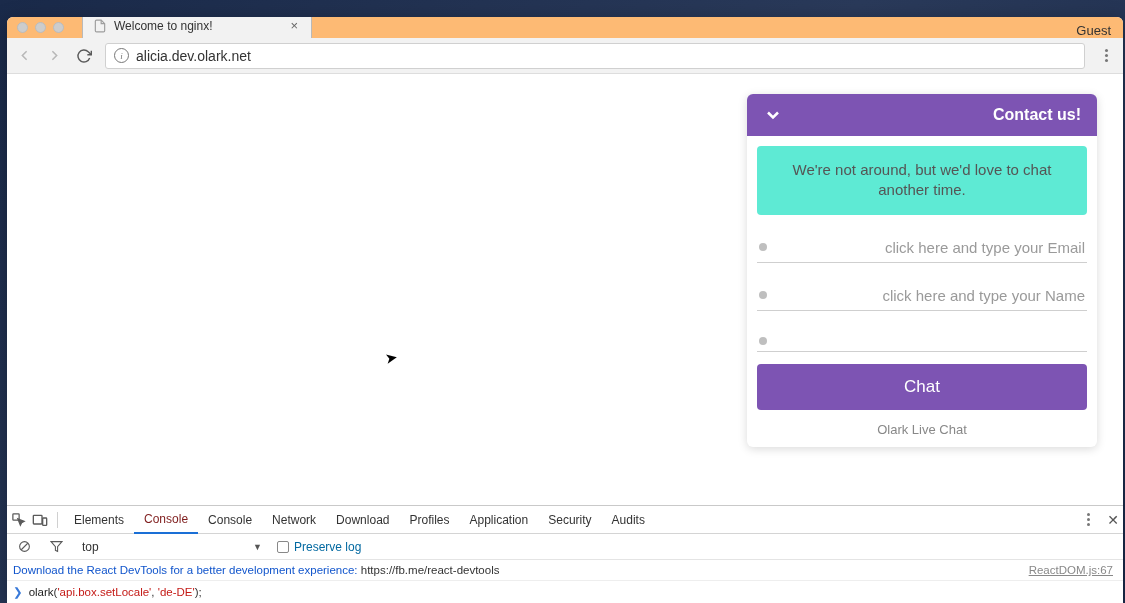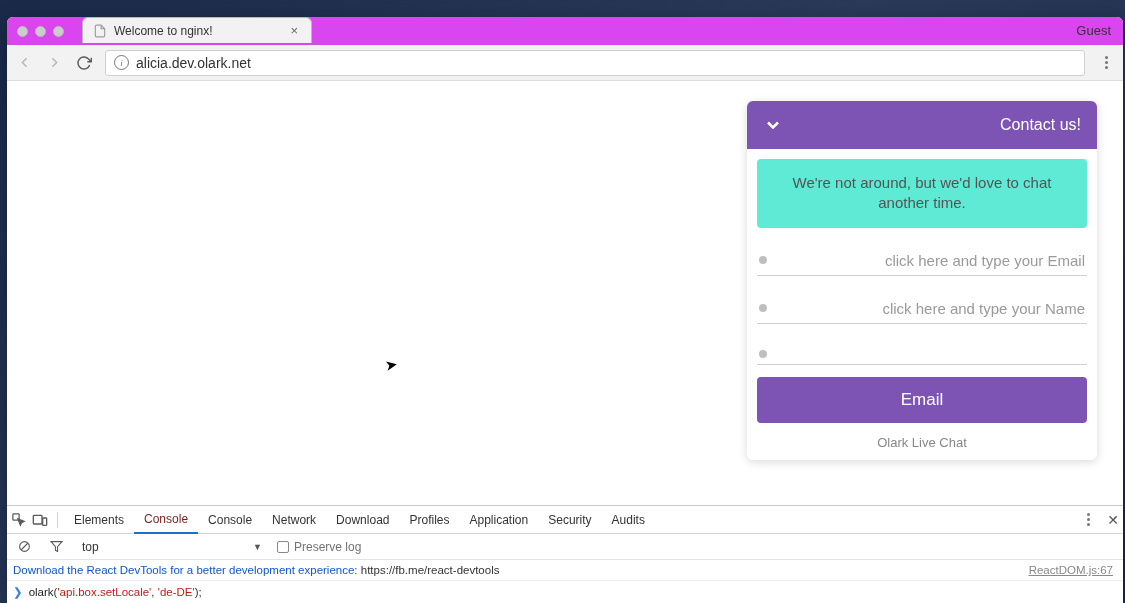--- a/index.html
+++ b/index.html
@@ -2,21 +2,21 @@
 <html><head>
 <meta charset="utf-8">
 <style>
   * { box-sizing: border-box; margin: 0; padding: 0; font-family: -apple-system, BlinkMacSystemFont, "Segoe UI", Helvetica, Arial, sans-serif; }
   body { width: 1125px; height: 603px; background: linear-gradient(135deg, #1a2a4a 0%, #2a3a5a 50%, #1a2a4a 100%); overflow: hidden; position: relative; }
   body::before { content:""; position:absolute; inset:0; background-image: radial-gradient(rgba(255,255,255,0.3) 1px, transparent 1px); background-size: 35px 35px; opacity:0.15; }
 
   .browser { position: absolute; top: 17px; left: 7px; right: 2px; bottom: 0; background: #fff; border-radius: 6px 6px 0 0; overflow: hidden; display: flex; flex-direction: column; box-shadow: 0 4px 20px rgba(0,0,0,0.3); }
 
   
-  .tabstrip { height: 28px; background: #d946ef; display: flex; position: relative; }
+  .tabstrip { height: 21px; background: #fdba74; display: flex; align-items: flex-end; position: relative; }
   .traffic { display: flex; align-items: center; gap: 7px; padding: 0 10px; height: 100%; }
   .tlight { width: 11px; height: 11px; border-radius: 50%; background: #ccc; border: 1px solid #bbb; }
   .tab { position: relative; background: #f2f2f2; height: 26px; min-width: 230px; border-radius: 6px 6px 0 0; display: flex; align-items: center; padding: 0 10px; font-size: 12px; color: #333; margin-left: 8px; border: 1px solid #b9b9b9; border-bottom: none; }
   .tab .doc-icon { width: 14px; height: 14px; margin-right: 7px; opacity: .6; }
   .tab .close { margin-left: auto; font-size: 13px; color: #666; cursor: pointer; padding: 0 3px; }
   .guest { position: absolute; right: 12px; top: 6px; font-size: 13px; color: #333; font-weight: 500; }
 
   
   .toolbar { height: 36px; background: #f2f2f2; display: flex; align-items: center; padding: 0 8px; gap: 12px; border-bottom: 1px solid #ddd; }
   .navbtn { width: 18px; height: 18px; display:flex; align-items:center; justify-content:center; color:#5a5a5a; }
@@ -26,21 +26,21 @@
   .menu-dots { width: 18px; display:flex; flex-direction:column; align-items:center; gap:2px; }
   .menu-dots span { width:3px; height:3px; border-radius:50%; background:#777; }
 
   
   .content { flex: 1; background: #fff; position: relative; }
 
   .cursor { position: absolute; left: 378px; top: 275px; font-size: 15px; color:#000; transform: rotate(-10deg); }
 
   
   .chat { position: absolute; right: 26px; top: 20px; width: 350px; background: #fff; border-radius: 6px; box-shadow: 0 2px 10px rgba(0,0,0,0.15); overflow: hidden; }
-  .chat-header { background: #7d54b3; color: #fff; height: 48px; display: flex; align-items: center; padding: 0 16px; font-size: 16px; font-weight: 400; }
+  .chat-header { background: #7d54b3; color: #fff; height: 42px; display: flex; align-items: center; padding: 0 16px; font-size: 16px; font-weight: 700; }
   .chat-header .chev { margin-right: auto; }
   .chat-body { padding: 10px; }
   .chat-msg { background: #5eead4; border-radius: 4px; padding: 14px 18px; color: #555; font-size: 15px; text-align: center; line-height: 1.35; }
   .chat-field { display: flex; align-items: center; gap: 10px; border-bottom: 1px solid #cfcfcf; padding: 10px 2px 6px 2px; margin-top: 14px; }
   .chat-field .dot { width: 8px; height: 8px; border-radius: 50%; background: #bfbfbf; flex-shrink: 0; }
   .chat-field input { flex:1; border: none; outline: none; font-size: 15px; text-align: right; color: #333; background: transparent; }
   .chat-field input::placeholder { color: #9a9a9a; }
   .chat-textarea { border-bottom: 1px solid #cfcfcf; padding: 10px 2px 6px 2px; margin-top: 14px; display:flex; align-items:flex-start; gap:10px; min-height: 22px;}
   .chat-textarea .dot { width: 8px; height: 8px; border-radius: 50%; background: #bfbfbf; flex-shrink:0; margin-top:2px; }
   .send-btn { margin-top: 12px; background: #7d54b3; color: #fff; height: 46px; border: none; border-radius: 4px; width: 100%; font-size: 17px; font-weight: 500; cursor: pointer; }
@@ -52,21 +52,21 @@
   .dt-iconbtn { width: 22px; height: 20px; display:flex; align-items:center; justify-content:center; color:#5a5a5a; }
   .dt-sep { width: 1px; height: 16px; background: #d0d0d0; margin: 0 6px; }
   .dt-tab { padding: 0 10px; height: 28px; display:flex; align-items:center; color:#333; cursor:pointer; }
   .dt-tab.active { color: #7f1d1d; border-bottom: 2px solid #1a6fd6; }
   .dt-right { margin-left: auto; display:flex; align-items:center; gap: 6px; }
   .dt-close { font-size: 14px; color:#555; padding:0 4px; }
 
   .dt-filterbar { height: 26px; display:flex; align-items:center; padding: 0 6px; gap: 10px; border-bottom: 1px solid #e4e4e4; }
   .dt-ctx { display:flex; align-items:center; font-size: 12px; color:#333; border:1px solid transparent; padding: 1px 4px; min-width: 190px; }
   .dt-ctx .tri { font-size: 9px; color:#555; margin-left: auto; }
-  .dt-check { display:flex; align-items:center; gap:5px; font-size: 12px; color:#737373; }
+  .dt-check { display:flex; align-items:center; gap:5px; font-size: 12px; color:#0369a1; }
   .dt-check .box { width:12px; height:12px; border:1px solid #888; border-radius:2px; }
 
   .dt-log { padding: 4px 6px; border-bottom: 1px solid #eee; font-family: Menlo, Consolas, monospace; font-size: 11.5px; display:flex; }
   .dt-log .msg { flex:1; white-space: pre; }
   .dt-log .msg .blue { color: #1155cc; }
   .dt-log .src { color: #888; text-decoration: underline; padding-right: 4px;}
   .dt-input { padding: 4px 6px; font-family: Menlo, Consolas, monospace; font-size: 11.5px; display:flex; gap: 6px; align-items:center; }
   .dt-input .prompt { color: #3879d9; }
   .code-fn { color: #222; }
   .code-str { color: #c41a16; }
@@ -145,21 +145,21 @@
 
         <div class="chat-field">
           <span class="dot"></span>
           <input type="text" placeholder="click here and type your Name" style="">
         </div>
 
         <div class="chat-textarea">
           <span class="dot"></span>
         </div>
 
-        <button class="send-btn">Email</button>
+        <button class="send-btn">Chat</button>
 
         <div class="chat-footer">Olark Live Chat</div>
       </div>
     </div>
   </div>
 
   <div class="devtools">
     <div class="dt-tabs">
       <div class="dt-iconbtn">
         <svg width="15" height="15" viewBox="0 0 24 24" fill="none" stroke="#5a5a5a" stroke-width="2">

